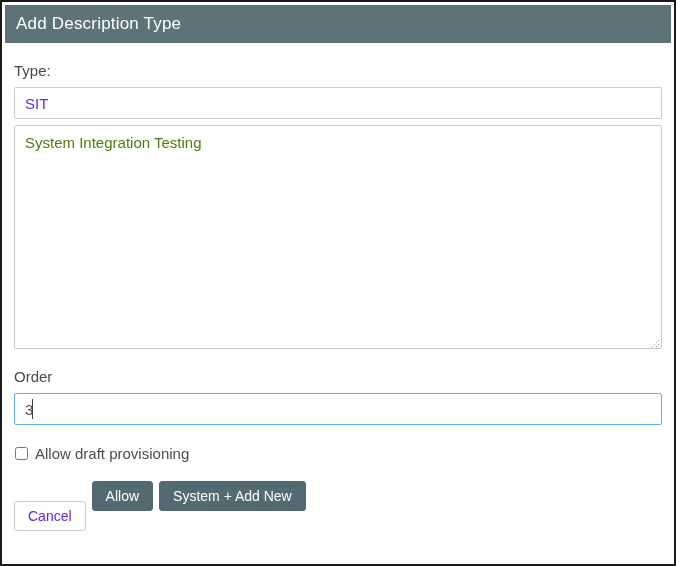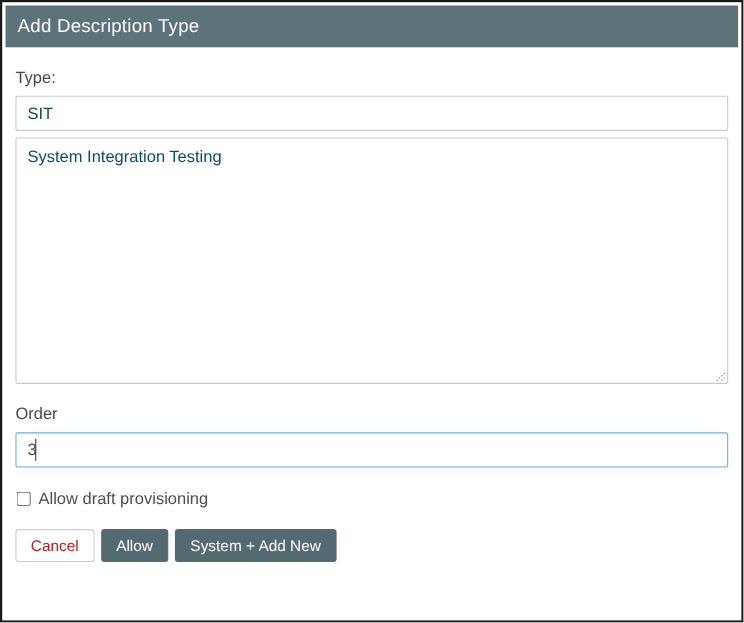--- a/index.html
+++ b/index.html
@@ -37,35 +37,35 @@
   .text-input {
     display: block;
     width: 100%;
     height: 32px;
     margin-top: 7px;
     border: 1px solid var(--input-border, #cbcbcb);
     border-radius: 2px;
     padding: 0 10px;
     font-family: "Liberation Sans", sans-serif;
     font-size: 15px;
-    color: #14532d;
+    color: #6d28d9;
     background: #fff;
     outline: none;
   }
   .textarea-wrap { position: relative; margin-top: 6px; }
   .textarea {
     display: block;
     width: 100%;
     height: 224px;
     border: 1px solid var(--input-border, #cbcbcb);
     border-radius: 2px;
     padding: 8px 10px;
     font-family: "Liberation Sans", sans-serif;
     font-size: 15px;
-    color: #0c4a6e;
+    color: #4d7c0f;
     background: #fff;
     resize: none;
     outline: none;
   }
   .resize-handle {
     position: absolute;
     right: 2px; bottom: 3px;
     width: 11px; height: 11px;
     cursor: nwse-resize;
     display: block;
@@ -101,21 +101,22 @@
     height: 30px;
     border-radius: 3px;
     font-family: "Liberation Sans", sans-serif;
     font-size: 14px;
     padding: 0 13px;
     cursor: pointer;
   }
   .btn-default {
     background: #fff;
     border: 1px solid #ccc;
-    color: #b91c1c;
+    color: #6d28d9;
+    margin-top: 20px;
   }
   .btn-primary {
     background: var(--button-bg, #546a72);
     border: 1px solid var(--button-bg, #546a72);
     color: #fff;
   }
 </style>
 </head>
 <body>
 

